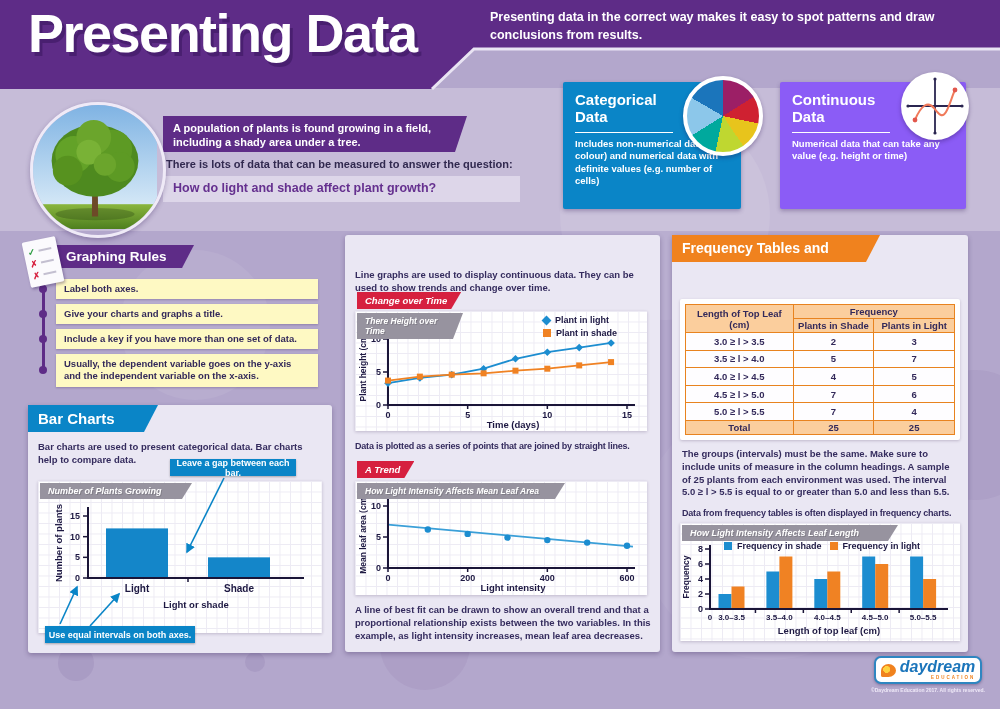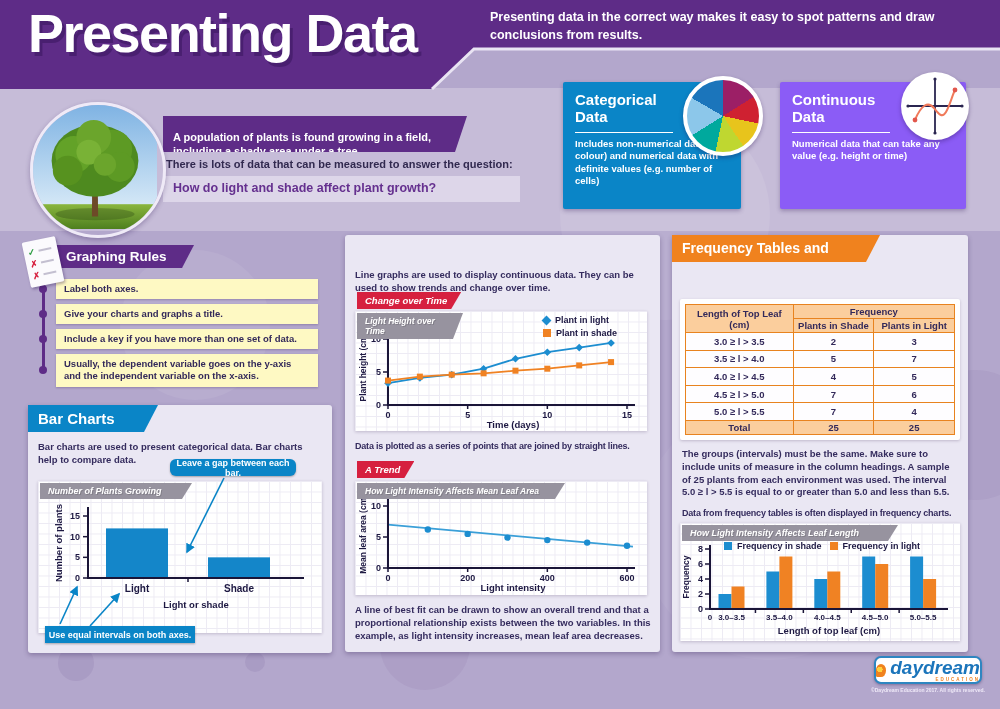--- a/index.html
+++ b/index.html
@@ -12,21 +12,21 @@
   #header-svg{position:absolute;left:0;top:0;}
   .poster-title{position:absolute;left:28px;top:2px;color:#fff;font-weight:700;font-size:54px;
     letter-spacing:-1.5px;text-shadow:3px 4px 0 rgba(56,22,92,.55);z-index:5;}
   .tagline{position:absolute;left:490px;top:9px;width:460px;color:#fff;font-weight:700;
     font-size:12.5px;line-height:1.4;z-index:5;}
 
   
   .tree-circle{position:absolute;left:30px;top:102px;width:130px;height:130px;border-radius:50%;
     overflow:hidden;border:3px solid #efeaf7;box-shadow:0 2px 5px rgba(40,15,80,.3);z-index:4;}
   .intro-bar1{position:absolute;left:163px;top:116px;width:304px;height:36px;background:#5e2c87;
-    color:#fff;font-weight:700;font-size:11px;line-height:1.3;padding:14px 10px;box-sizing:border-box;
+    color:#fff;font-weight:700;font-size:11px;line-height:1.3;padding:5px 10px;box-sizing:border-box;
     clip-path:polygon(0 0,100% 0,calc(100% - 12px) 100%,0 100%);z-index:3;}
   .intro-line2{position:absolute;left:166px;top:158px;width:360px;color:#31294f;font-weight:700;font-size:11px;z-index:3;}
   .intro-bar3{position:absolute;left:163px;top:176px;width:357px;height:26px;background:#ddd6e9;
     color:#65308f;font-weight:700;font-size:12.5px;padding:5px 10px;box-sizing:border-box;z-index:3;}
 
   
   .type-card{position:absolute;top:82px;height:127px;color:#fff;border-radius:2px;
     padding:10px 12px;box-sizing:border-box;box-shadow:0 2px 4px rgba(40,15,80,.3);z-index:3;}
   .type-card .t{font-size:15px;font-weight:700;line-height:1.12;width:95px;}
   .type-card .rule{width:98px;height:0;border-top:1.5px solid #fff;margin:6px 0 5px 0;}
@@ -107,21 +107,21 @@
   table.freq tbody td{background:#fefdff;}
   table.freq tfoot td{background:#fbce9d;margin-top:11px;}
 
   
   .logo{position:absolute;left:874px;top:656px;width:108px;height:28px;background:#fff;
     border:2px solid #2e86c1;border-radius:7px;display:flex;align-items:center;justify-content:center;
     gap:4px;box-sizing:border-box;box-shadow:0 1px 3px rgba(30,10,60,.35);z-index:5;}
   .logo-icon{width:15px;height:13px;border-radius:50% 50% 50% 12%;
     background:radial-gradient(circle at 38% 42%,#ffd23f 0 28%,#f0821e 30% 100%);}
   .logo-col{display:flex;flex-direction:column;line-height:1;}
-  .logo-name{font-size:19px;font-weight:700;font-style:italic;color:#1b75bb;}
+  .logo-name{font-size:16px;font-weight:700;font-style:italic;color:#1b75bb;}
   .logo-sub{font-size:4.5px;letter-spacing:2px;color:#f0821e;font-weight:700;text-align:right;margin-top:1px;}
   .copyright{position:absolute;left:856px;top:687px;width:144px;text-align:center;font-size:5px;
     color:#efe9f8;font-weight:700;z-index:5;}
 </style>
 </head>
 <body>
 
 <div id="poster">
 
   <div class="light-band"></div>
@@ -218,21 +218,21 @@
   <div class="gr-dot" style="top:335px;"></div>
   <div class="gr-dot" style="top:366px;"></div>
   <div class="rule-bar" style="top:279px;">Label both axes.</div>
   <div class="rule-bar" style="top:304px;">Give your charts and graphs a title.</div>
   <div class="rule-bar" style="top:329px;">Include a key if you have more than one set of data.</div>
   <div class="rule-bar" style="top:354px;">Usually, the dependent variable goes on the y-axis and the independent variable on the x-axis.</div>
 
   <div class="panel" style="left:28px;top:405px;width:304px;height:248px;">
     <div class="sec-head" style="width:130px;background:#0a85c7;">Bar Charts</div>
     <div class="txt" style="left:10px;top:36px;width:286px;">Bar charts are used to present categorical data. Bar charts help to compare data.</div>
-    <div class="callout" style="left:142px;top:54px;width:126px;height:17px;border-radius:6px;">Leave a gap between each bar.</div>
+    <div class="callout" style="left:142px;top:54px;width:126px;height:17px;">Leave a gap between each bar.</div>
     <div class="chart-card" style="left:10px;top:76px;width:284px;height:152px;">
       <svg id="svg-plants-bar" width="284" height="152">
           <rect x="68" y="47.4" width="62" height="49.6" fill="#1486c9"></rect>
           <rect x="170" y="76.33333333333334" width="62" height="20.666666666666657" fill="#1486c9"></rect>
           <path d="M50 26 L50 97 L266 97" stroke="#1a1538" stroke-width="2" fill="none"></path>
           <line x1="45" y1="97" x2="50" y2="97" stroke="#1a1538" stroke-width="1.5"></line>
           <text x="42" y="100" class="tick" text-anchor="end">0</text>
           <line x1="45" y1="76.33333333333334" x2="50" y2="76.33333333333334" stroke="#1a1538" stroke-width="1.5"></line>
           <text x="42" y="79.33333333333334" class="tick" text-anchor="end">5</text>
           <line x1="45" y1="55.66666666666667" x2="50" y2="55.66666666666667" stroke="#1a1538" stroke-width="1.5"></line>
@@ -295,21 +295,21 @@
           <rect x="93.73333333333333" y="60.64" width="6" height="6" fill="#f08223"></rect>
           <rect x="125.6" y="59.32000000000001" width="6" height="6" fill="#f08223"></rect>
           <rect x="157.46666666666667" y="56.68" width="6" height="6" fill="#f08223"></rect>
           <rect x="189.33333333333334" y="54.7" width="6" height="6" fill="#f08223"></rect>
           <rect x="221.2" y="51.400000000000006" width="6" height="6" fill="#f08223"></rect>
           <rect x="253.06666666666666" y="48.1" width="6" height="6" fill="#f08223"></rect>
           <text x="158" y="117" class="axlab" text-anchor="middle">Time (days)</text>
           <text x="11" y="56" class="axlab-s" text-anchor="middle" transform="rotate(-90 11 56)">Plant height (cm)</text>
         </svg>
     </div>
-    <div class="gbanner" style="left:12px;top:78px;width:106px;font-size:8.5px;">Light Height over Time</div>
+    <div class="gbanner" style="left:12px;top:78px;width:106px;font-size:8.5px;">There Height over Time</div>
     <div class="legend" style="left:198px;top:80px;">
       <div class="legend-item">
           <span class="sw diamond"></span>
           <span>Plant in light</span>
         </div>
       <div class="legend-item">
           <span class="sw sq-o"></span>
           <span>Plant in shade</span>
         </div>
     </div>

